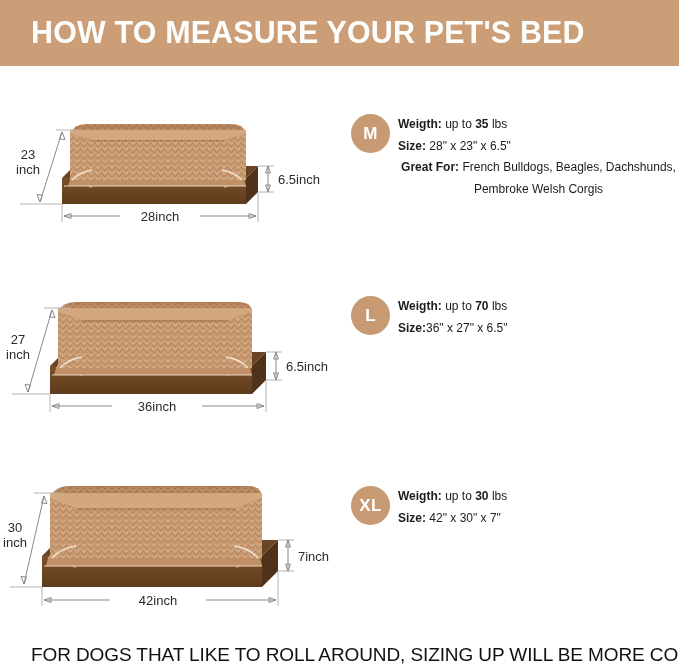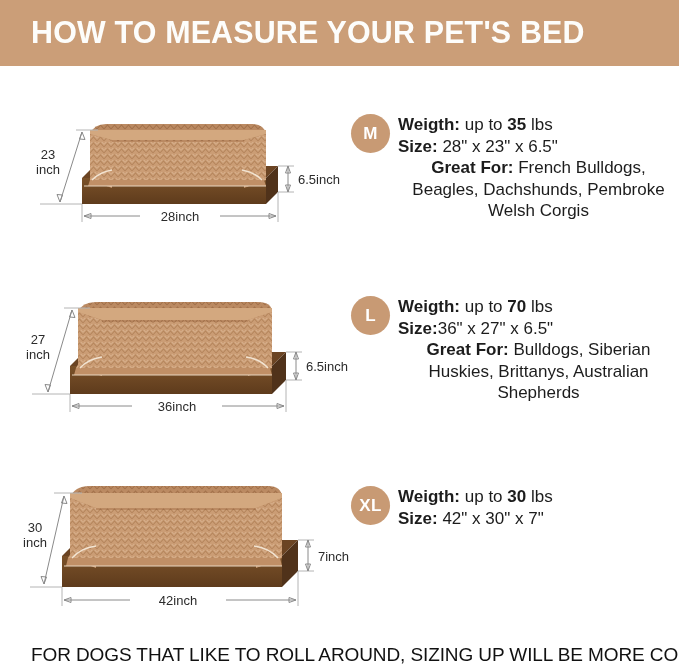--- a/index.html
+++ b/index.html
@@ -50,21 +50,20 @@
   #section-l  { top: 282px;  height: 165px; }
   #section-xl { top: 472px;  height: 165px; }
 
   
   .illustration {
     position: absolute;
     left: 0;
     top: 0;
     width: 340px;
     height: 160px;
-    margin-left: 20px;
   }
   .illustration svg { display: block; }
 
   
   .info-block {
     position: absolute;
     left: 345px;
     top: 0;
     width: 334px;
   }
@@ -83,21 +82,21 @@
     text-align: center;
     letter-spacing: 0.3px;
   }
   .info-lines {
     position: absolute;
     left: 53px;
     top: 14px;
     width: 281px;
   }
   .info-line {
-    font-size: 17px;
+    font-size: 12px;
     line-height: 21.5px;
     color: #1c1c1c;
     white-space: nowrap;
   }
   .info-line.wrap { white-space: normal; text-align: center; }
   .lbl { font-weight: bold; }
   .val-strong { font-weight: bold; }
 
   
   .dim-text {
@@ -296,23 +295,20 @@
     <div class="info-lines">
       <div class="info-line">
         <span class="lbl">Weigth:</span>
         <span>up to</span>
         <span class="val-strong">70</span>
         <span>lbs</span>
       </div>
       <div class="info-line">
         <span class="lbl">Size:</span><span>36" x 27" x 6.5"</span>
       </div>
-      <div class="info-line wrap">
-        <span class="lbl">Great For:</span><span> Bulldogs, Siberian Huskies, Brittanys, Australian Shepherds</span>
-      </div>
     </div>
   </div>
 </div>
 
 <div class="size-section" id="section-xl">
 
   <div class="illustration">
     <svg width="340" height="165" viewBox="0 0 340 165" xmlns="http://www.w3.org/2000/svg">
       <defs>
         <pattern id="chevX" width="7" height="6" patternUnits="userSpaceOnUse">

